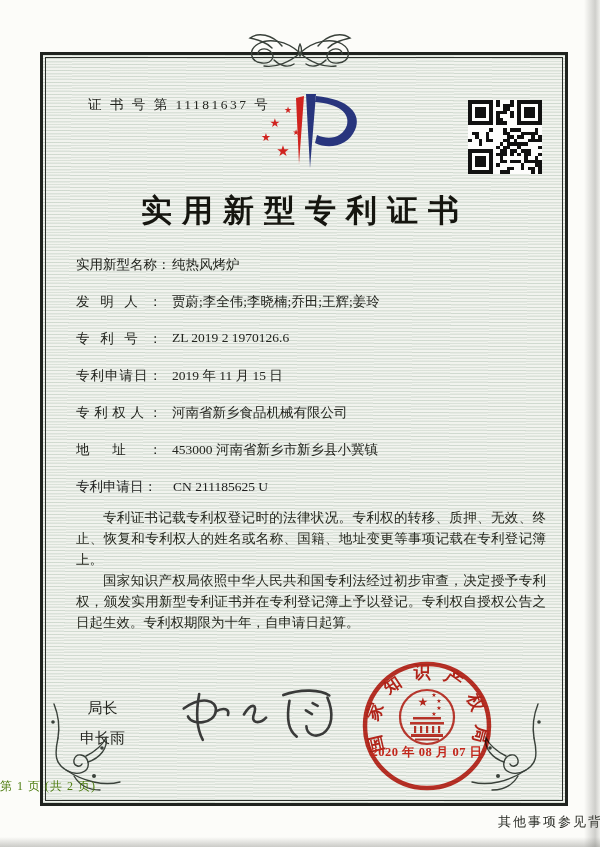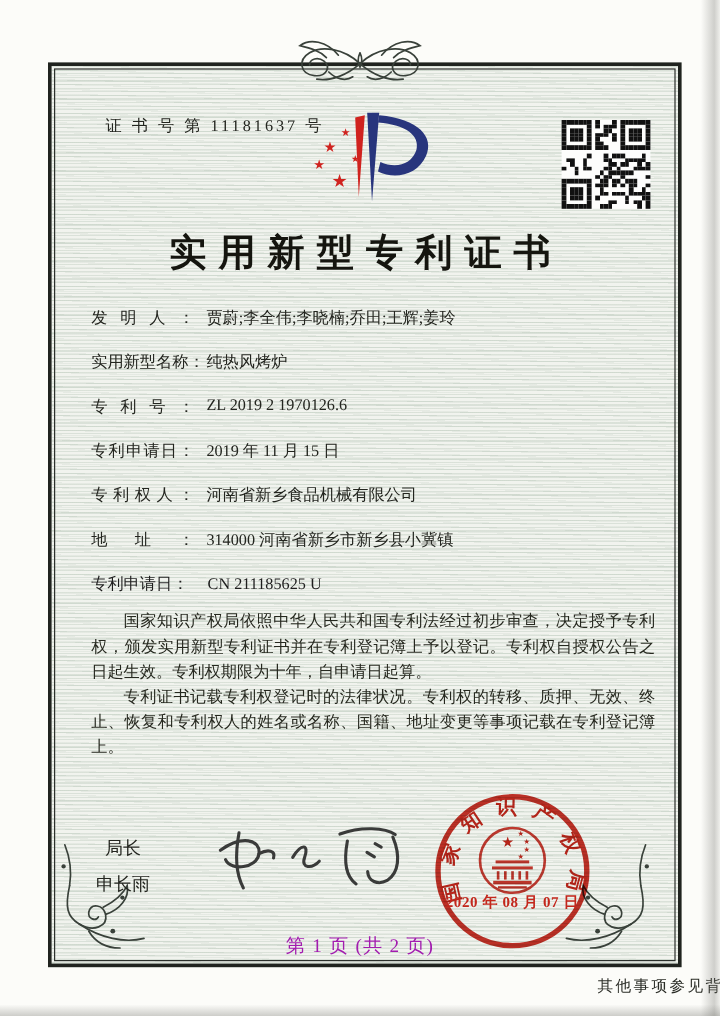--- a/index.html
+++ b/index.html
@@ -37,22 +37,22 @@
   .grant-left{width:250px;}
   .paras{margin-top:2px;font-size:13.5px;line-height:21px;text-align:justify;color:#26281f;}
   .paras p{margin:0;text-indent:2em;}
   .signer{position:absolute;left:80px;top:693px;font-size:15px;color:#23251f;line-height:30px;text-align:center;}
   .signature{position:absolute;left:172px;top:680px;transform:rotate(-2deg);}
   .seal{position:absolute;left:360px;top:659px;mix-blend-mode:multiply;}
   .seal-arc-text{font-family:"Liberation Serif","DejaVu Serif",serif;font-size:17px;font-weight:700;
     letter-spacing:12px;fill:#c3271c;}
   .seal-date{position:absolute;left:352px;top:744px;width:150px;text-align:center;
     font-size:12.5px;font-weight:700;color:#c3271c;white-space:nowrap;letter-spacing:.5px;}
-  .page-info{position:absolute;left:0;top:778px;width:100%;text-align:center;font-size:16px;
-    color:#a21caf;letter-spacing:1px;}
+  .page-info{position:absolute;left:0;top:778px;width:100%;text-align:left;font-size:12px;
+    color:#4d7c0f;letter-spacing:1px;}
   .footer-note{position:absolute;left:18px;top:813px;width:100%;text-align:right;font-size:13px;
     color:#2a2c26;letter-spacing:2px;}
   .flourish{stroke:#39413a;stroke-width:1.4;fill:none;stroke-linecap:round;}
   .flourish-fill{fill:#39413a;stroke:none;}
 </style>
 </head>
 <body>
 
 <div class="page">
 
@@ -566,45 +566,45 @@
       <div></div>
       <div class="d"></div>
       <div></div>
       <div class="d"></div>
     </div>
 
   <div class="title">实用新型专利证书</div>
 
   <div class="content">
     <div class="field-row">
+      <span class="flabel">实用新型名称：</span><span class="fvalue">纯热风烤炉</span>
+    </div>
+    <div class="field-row">
       <span class="flabel">发明人：</span><span class="fvalue">贾蔚;李全伟;李晓楠;乔田;王辉;姜玲</span>
-    </div>
-    <div class="field-row">
-      <span class="flabel">实用新型名称：</span><span class="fvalue">纯热风烤炉</span>
     </div>
     <div class="field-row">
       <span class="flabel">专利号：</span><span class="fvalue">ZL 2019 2 1970126.6</span>
     </div>
     <div class="field-row">
       <span class="flabel">专利申请日：</span><span class="fvalue">2019 年 11 月 15 日</span>
     </div>
     <div class="field-row">
       <span class="flabel">专利权人：</span><span class="fvalue">河南省新乡食品机械有限公司</span>
     </div>
     <div class="field-row">
-      <span class="flabel">地址：</span><span class="fvalue">314000 河南省新乡市新乡县小冀镇</span>
+      <span class="flabel">地址：</span><span class="fvalue">453000 河南省新乡市新乡县小冀镇</span>
     </div>
     <div class="grant-row">
       <div>
         <span>专利申请日：</span><span style="margin-left:16px">CN 211185625 U</span>
       </div>
     </div>
     <div class="paras">
+      <p>专利证书记载专利权登记时的法律状况。专利权的转移、质押、无效、终止、恢复和专利权人的姓名或名称、国籍、地址变更等事项记载在专利登记簿上。</p>
       <p>国家知识产权局依照中华人民共和国专利法经过初步审查，决定授予专利权，颁发实用新型专利证书并在专利登记簿上予以登记。专利权自授权公告之日起生效。专利权期限为十年，自申请日起算。</p>
-      <p>专利证书记载专利权登记时的法律状况。专利权的转移、质押、无效、终止、恢复和专利权人的姓名或名称、国籍、地址变更等事项记载在专利登记簿上。</p>
     </div>
   </div>
 
   <div class="signer">
     <div>局长</div>
     <div>申长雨</div>
   </div>
 
   <svg class="signature" width="170" height="72" viewBox="0 0 170 72">
     <g stroke="#1c1c1c" stroke-width="2.6" fill="none" stroke-linecap="round" opacity=".85">

